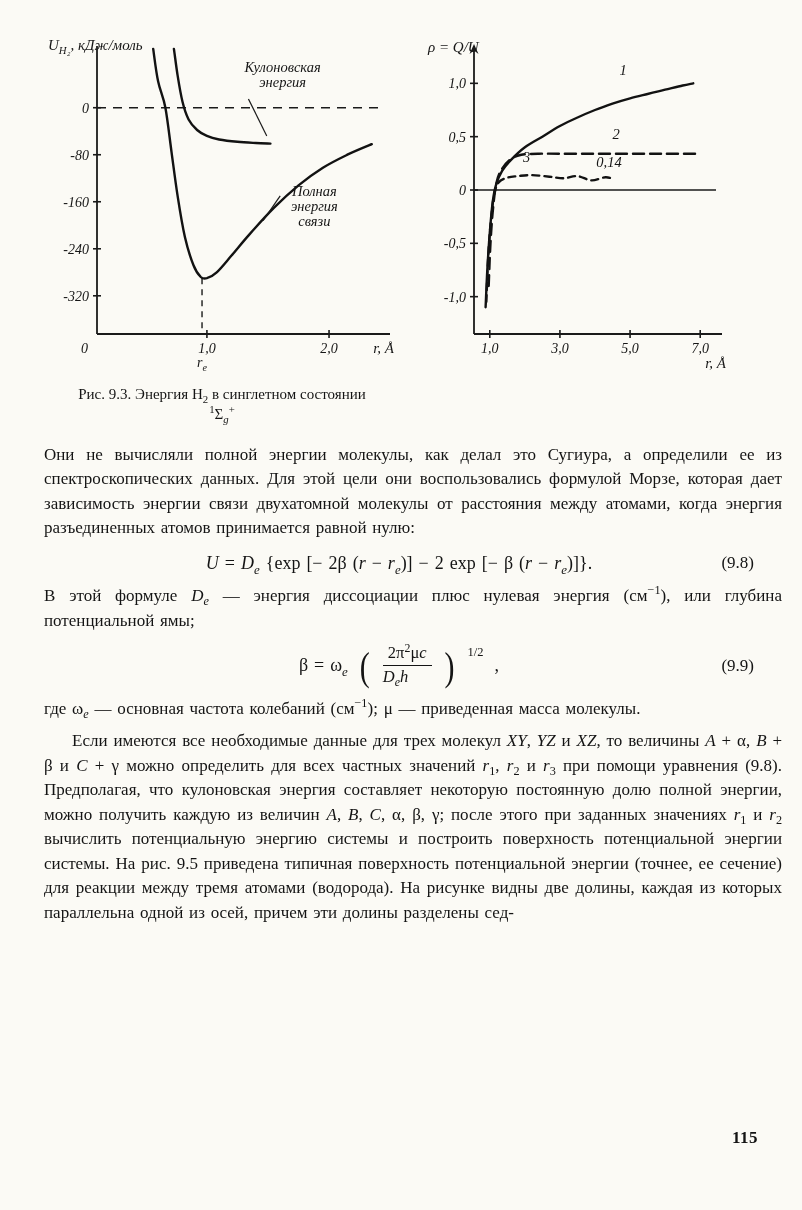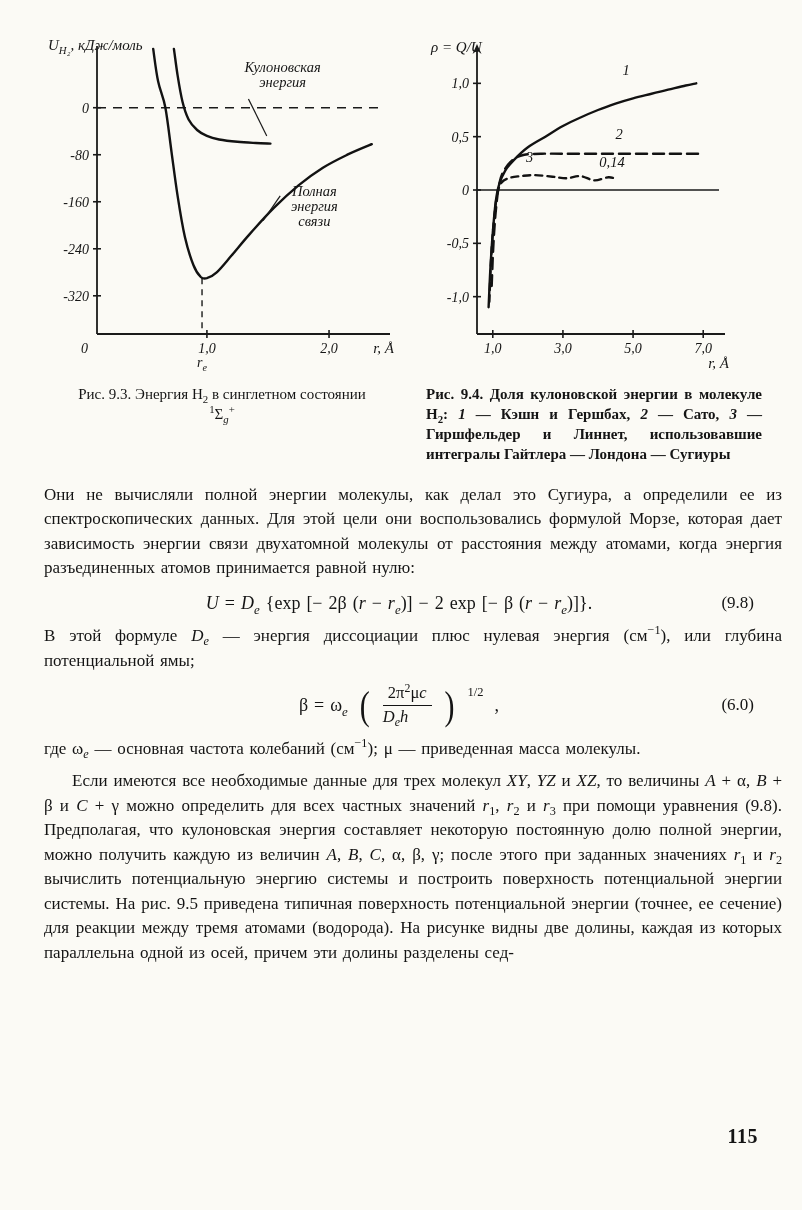--- a/index.html
+++ b/index.html
@@ -21,21 +21,21 @@
   p.indent{text-indent:28px;margin-top:8px;}
   sub,sup{line-height:0;font-size:72%;}
   .equation{position:relative;text-align:center;margin:10px 28px 9px 0;font-size:18px;font-family:Liberation Serif, serif;}
   .eq-row{display:inline-flex;align-items:center;gap:11px;}
   .paren{display:inline-block;font-size:30px;transform:scaleY(1.35);line-height:1;padding:0 1px;}
   .frac{display:inline-flex;flex-direction:column;align-items:flex-start;font-size:16.5px;line-height:1.25;margin:0 1px;}
   .frac .num{border-bottom:1.3px solid #141414;padding:0 5px 1px;}
   .frac .den{padding-top:1px;}
   .eq-exp{font-size:12.5px;align-self:flex-start;margin:-3px 0 0 1px;}
   .eq-number{position:absolute;right:0;top:50%;transform:translateY(-50%);font-size:17px;}
-  .page-number{position:absolute;right:44px;bottom:62px;font-size:20px;font-weight:bold;letter-spacing:.5px;}
+  .page-number{position:absolute;right:44px;bottom:62px;font-size:17px;font-weight:bold;letter-spacing:.5px;}
 </style>
 </head>
 <body>
 
 <div class="page">
 
   <div class="figures-row">
     <figure class="figcol">
       <svg width="360" height="338">
           <line x1="55" y1="73.71428571428571" x2="338.3361702127659" y2="73.71428571428571" stroke="#1a1a1a" stroke-width="1.4" stroke-dasharray="9 7"></line>
@@ -97,21 +97,20 @@
           <path d="M59.6 273.3 C59.9 267.1,60.6 248.4,61.3 236 C62 223.6,62.9 209.9,63.8 198.7 C64.7 187.5,65.5 176.8,66.6 168.8 C67.6 160.8,68.5 156,70.1 150.7 C71.7 145.3,73.6 140.9,76.1 136.8 C78.5 132.7,81 130,84.8 126.1 C88.6 122.2,93.6 117.2,98.9 113.3 C104.1 109.4,110.5 106.2,116.4 102.7 C122.2 99.1,128.1 95.2,133.9 92 C139.8 88.8,145.6 86.1,151.5 83.5 C157.3 80.8,163.2 78.3,169 76 C174.8 73.7,180.7 71.6,186.5 69.6 C192.4 67.6,198.2 65.9,204.1 64.3 C209.9 62.7,215.8 61.4,221.6 60 C227.5 58.6,233.3 57.2,239.1 55.7 C245 54.3,252 52.5,256.7 51.5 C261.4 50.4,265.4 49.7,267.2 49.3" fill="none" stroke="#121212" stroke-width="2.4" stroke-linecap="round" stroke-linejoin="round"></path>
           <path d="M62.7 252 C63 244.9,63.7 222.7,64.5 209.3 C65.2 196,66.2 182.3,67.3 172 C68.3 161.7,69.3 153.7,70.8 147.5 C72.3 141.2,73.7 138.4,76.1 134.7 C78.4 130.9,81.6 127.4,84.8 125.1 C88 122.8,90.7 121.7,95.3 120.8 C100 119.9,106.5 119.9,112.9 119.7 C119.3 119.6,124.6 119.7,133.9 119.7 C143.3 119.7,157.3 119.7,169 119.7 C180.7 119.7,192.4 119.7,204.1 119.7 C215.8 119.7,227.7 119.7,239.1 119.7 C250.5 119.7,266.9 119.7,272.5 119.7" fill="none" stroke="#121212" stroke-width="2.4" stroke-linecap="round" stroke-linejoin="round" stroke-dasharray="11 6"></path>
           <path d="M60.3 268 C60.6 260,61.6 233.3,62.4 220 C63.1 206.7,63.9 197.8,64.8 188 C65.8 178.2,66.7 167.9,68 161.3 C69.3 154.8,70.3 151.5,72.6 148.5 C74.8 145.6,78.1 144.8,81.3 143.7 C84.5 142.7,87.7 142.6,91.8 142.1 C95.9 141.7,100.6 141,105.9 141.1 C111.1 141.2,118.1 142.1,123.4 142.7 C128.7 143.2,132.8 144.4,137.4 144.3 C142.1 144.2,146.8 141.8,151.5 142.1 C156.1 142.5,160.8 146.2,165.5 146.4 C170.2 146.6,175.7 143.4,179.5 143.2 C183.3 143,186.8 145,188.3 145.3" fill="none" stroke="#121212" stroke-width="2.4" stroke-linecap="round" stroke-linejoin="round" stroke-dasharray="7 5"></path>
           <text x="197.05797101449275" y="40.8" text-anchor="middle" class="ann"><tspan x="197.05797101449275">1</tspan></text>
           <text x="190.04347826086956" y="104.80000000000001" text-anchor="middle" class="ann"><tspan x="190.04347826086956">2</tspan></text>
           <text x="100.6086956521739" y="128.26666666666668" text-anchor="middle" class="ann"><tspan x="100.6086956521739">3</tspan></text>
           <text x="183.02898550724638" y="132.53333333333333" text-anchor="middle" class="ann"><tspan x="183.02898550724638">0,14</tspan></text>
           <text x="2" y="18" class="axis-label"><tspan>ρ = </tspan><tspan font-style="italic">Q</tspan><tspan>/</tspan><tspan font-style="italic">U</tspan></text>
           <text x="300" y="334" text-anchor="end" class="axis-label"><tspan font-style="italic">r</tspan><tspan>, Å</tspan></text>
         </svg>
-      <figcaption class="caption caption-94">Рис. 9.4. Доля кулоновской энергии в молекуле Н<sub>2</sub>: <i>1</i> — Кэшн и Гершбах, <i>2</i> — Сато, <i>3</i> — Гиршфельдер и Линнет, использовавшие интегралы Гайтлера — Лондона — Сугиуры</figcaption>
     </figure>
   </div>
 
   <main class="body-text">
     <p>Они не вычисляли полной энергии молекулы, как делал это Сугиура, а определили ее из спектроскопических данных. Для этой цели они воспользовались формулой Морзе, которая дает зависимость энергии связи двухатомной молекулы от расстояния между атомами, когда энергия разъединенных атомов принимается равной нулю:</p>
 
     <div class="equation">
       <span><i>U</i> = <i>D</i><sub><i>e</i></sub> {exp [− 2β (<i>r</i> − <i>r</i><sub><i>e</i></sub>)] − 2 exp [− β (<i>r</i> − <i>r</i><sub><i>e</i></sub>)]}.</span>
       <span class="eq-number">(9.8)</span>
     </div>
@@ -123,21 +122,21 @@
         <span>β = ω<sub><i>e</i></sub></span>
         <span class="paren">(</span>
         <span class="frac">
           <span class="num">2π<sup>2</sup>μ<i>c</i></span>
           <span class="den"><i>D</i><sub><i>e</i></sub><i>h</i></span>
         </span>
         <span class="paren">)</span>
         <span class="eq-exp">1/2</span>
         <span>,</span>
       </span>
-      <span class="eq-number">(6.0)</span>
+      <span class="eq-number">(9.9)</span>
     </div>
 
     <p>где ω<sub><i>e</i></sub> — основная частота колебаний (см<sup>−1</sup>); μ — приведенная масса молекулы.</p>
     <p class="indent">Если имеются все необходимые данные для трех молекул <i>XY</i>, <i>YZ</i> и <i>XZ</i>, то величины <i>A</i> + α, <i>B</i> + β и <i>C</i> + γ можно определить для всех частных значений <i>r</i><sub>1</sub>, <i>r</i><sub>2</sub> и <i>r</i><sub>3</sub> при помощи уравнения (9.8). Предполагая, что кулоновская энергия составляет некоторую постоянную долю полной энергии, можно получить каждую из величин <i>A</i>, <i>B</i>, <i>C</i>, α, β, γ; после этого при заданных значениях <i>r</i><sub>1</sub> и <i>r</i><sub>2</sub> вычислить потенциальную энергию системы и построить поверхность потенциальной энергии системы. На рис. 9.5 приведена типичная поверхность потенциальной энергии (точнее, ее сечение) для реакции между тремя атомами (водорода). На рисунке видны две долины, каждая из которых параллельна одной из осей, причем эти долины разделены сед-</p>
   </main>
 
   <div class="page-number">115</div>
 </div>
 
 </body></html>

